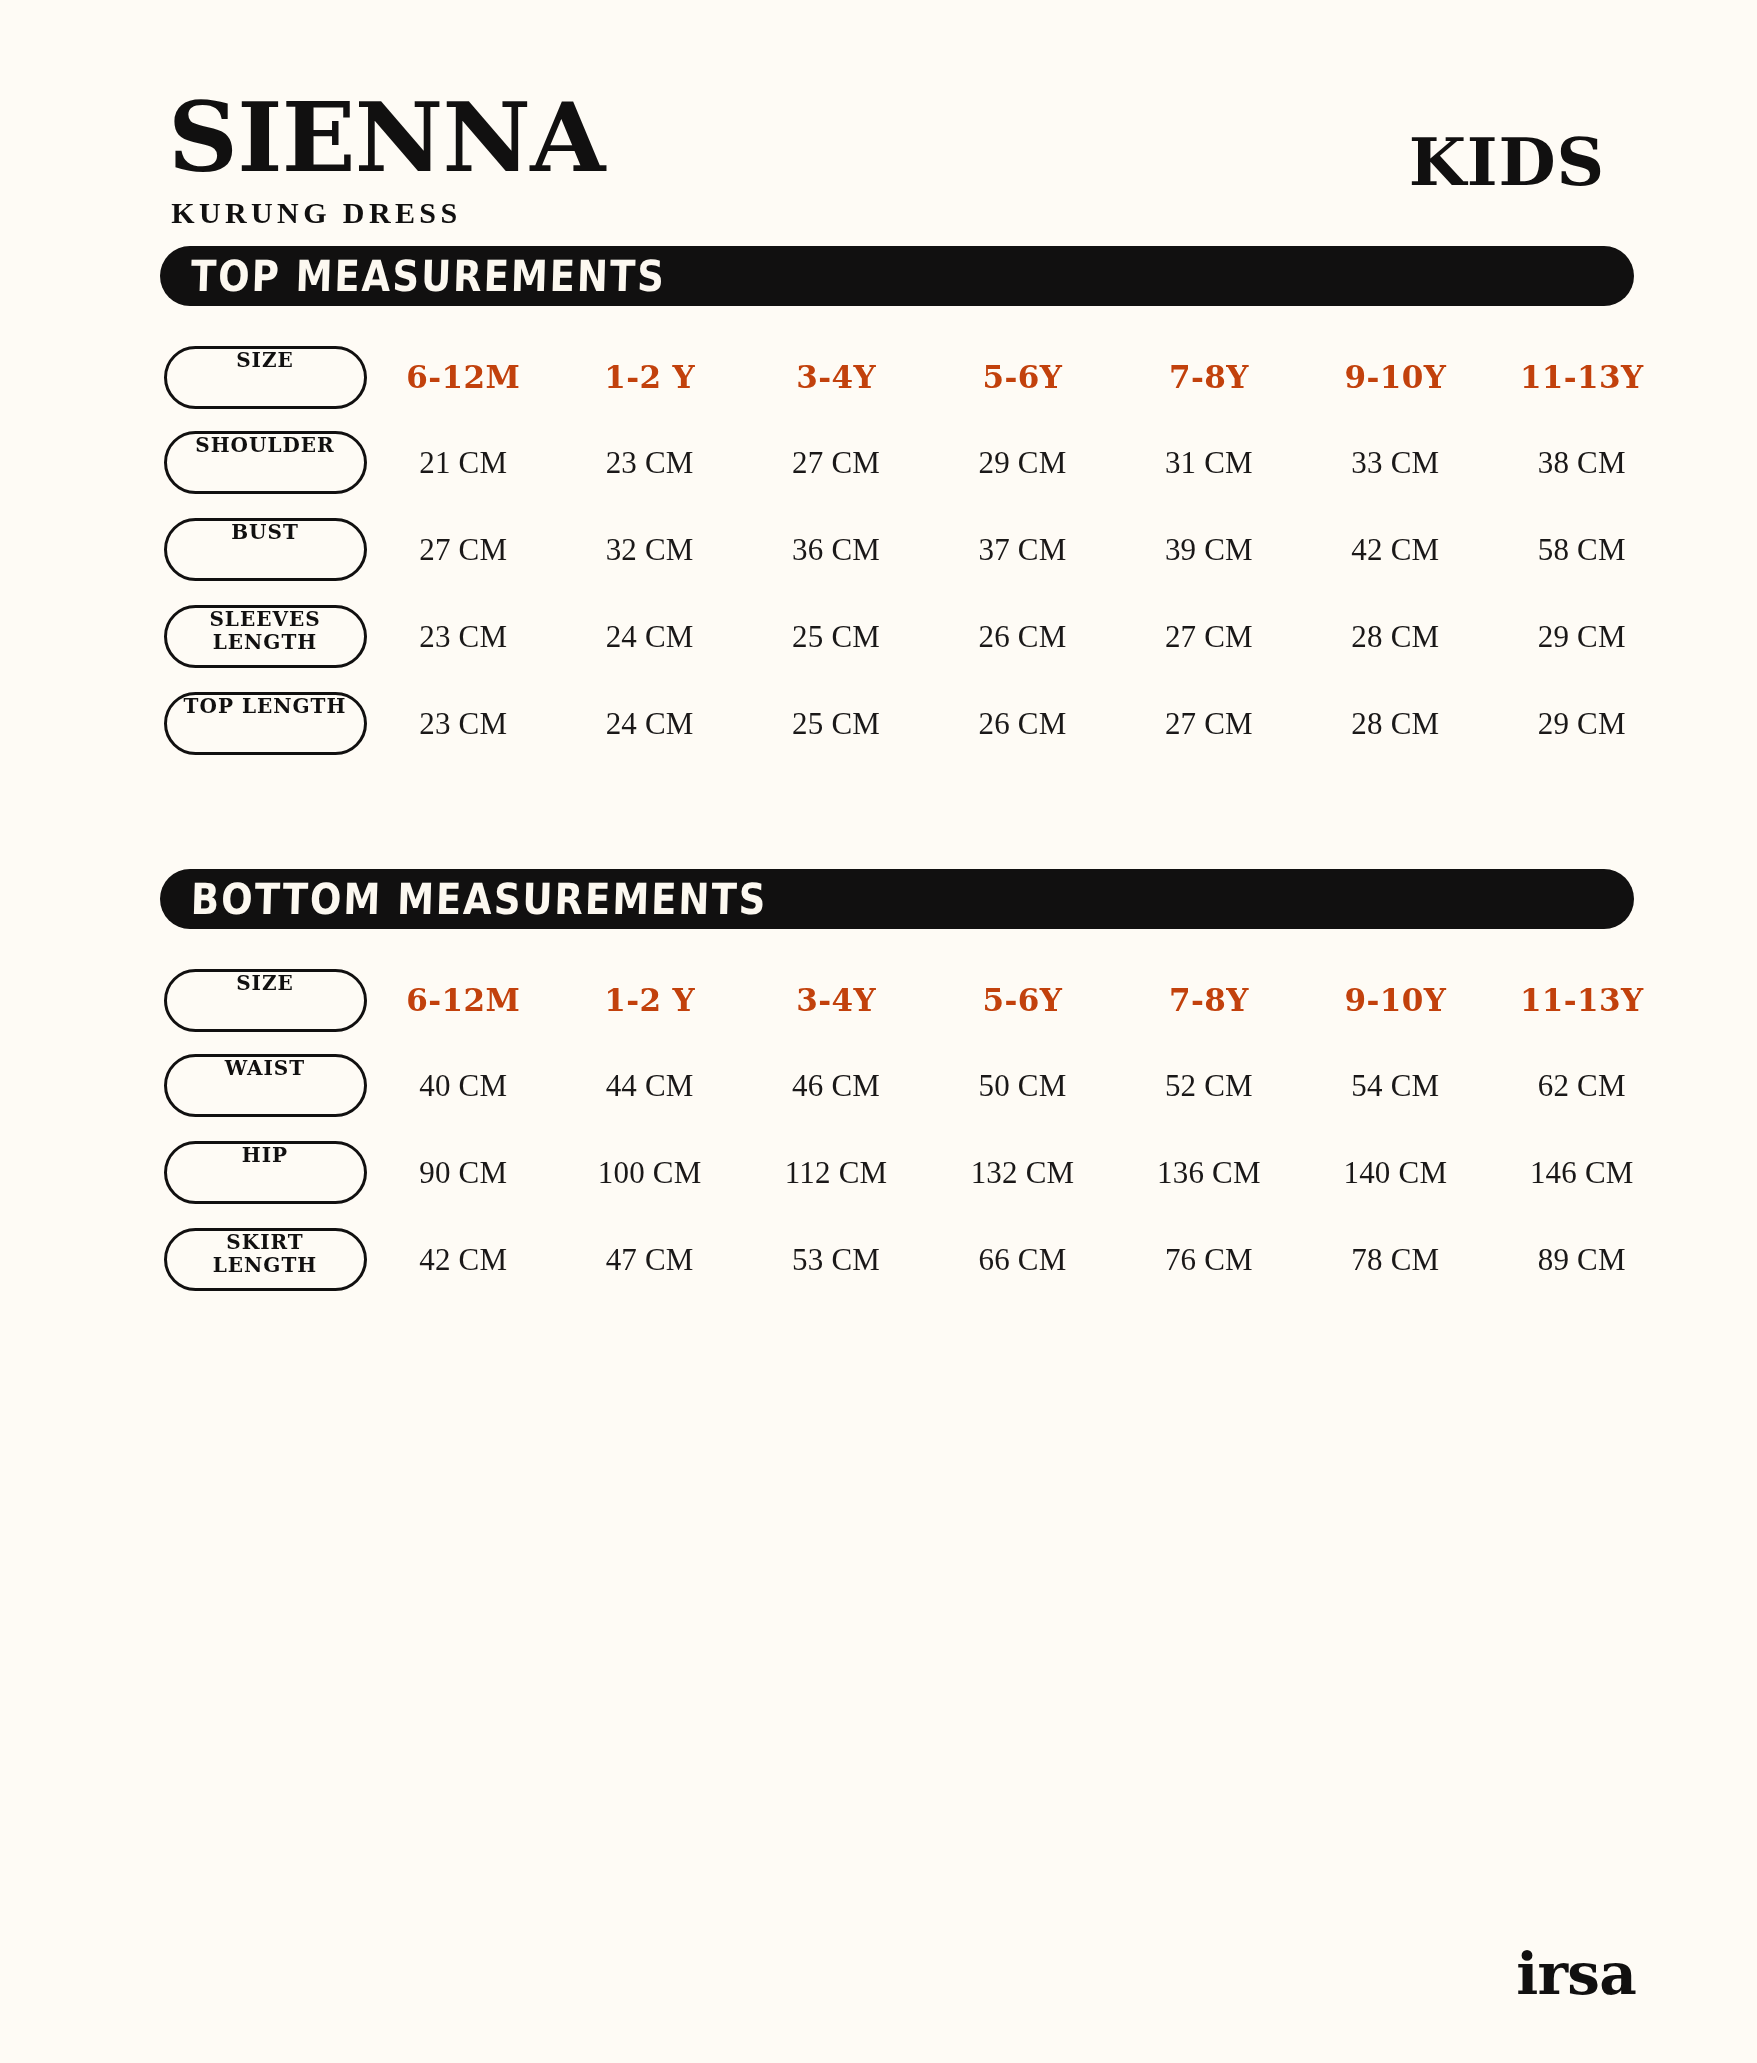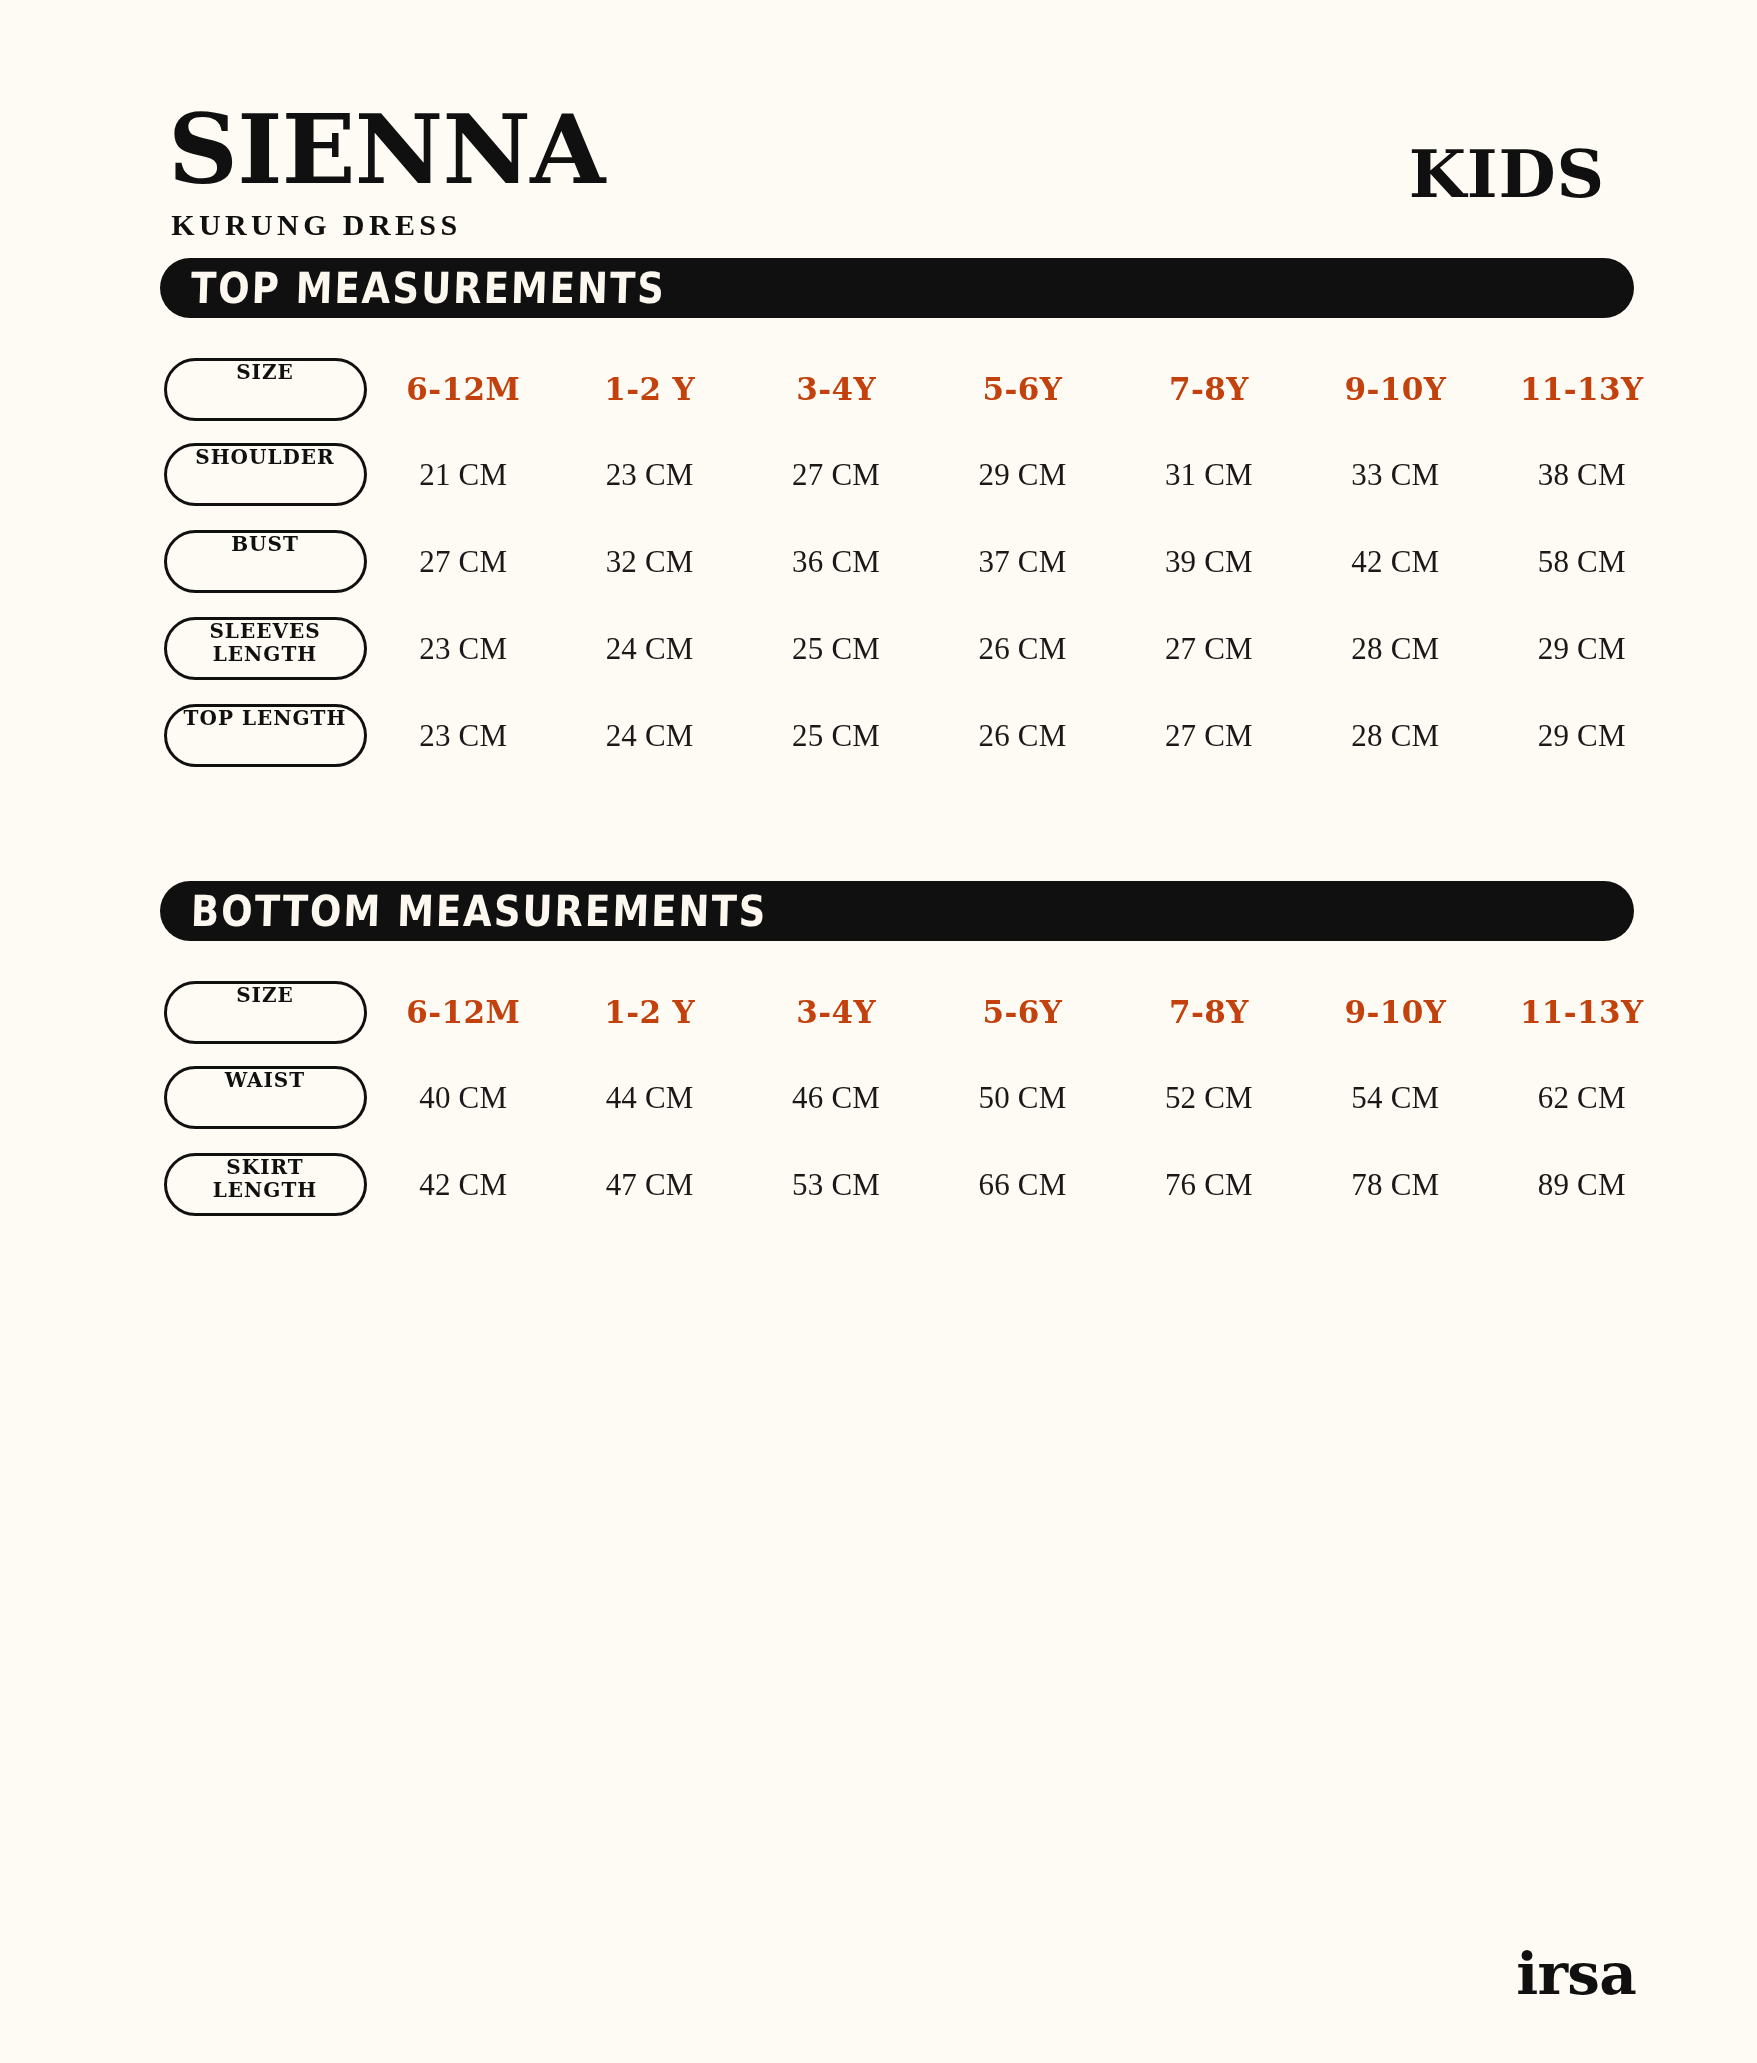--- a/index.html
+++ b/index.html
@@ -14,21 +14,21 @@
     color: #111010;
     overflow: hidden;
     position: relative;
   }
 
   .page {
     position: relative;
     width: 1757px;
     height: 2064px;
     box-sizing: border-box;
-    padding: 16px 121px;
+    padding: 4px 121px;
   }
 
   
   .header {
     position: relative;
     height: 242px;
     padding-top: 85px;
     box-sizing: border-box;
   }
   .brand-block {
@@ -284,20 +284,34 @@
           <div class="val-cell">44 CM</div>
           <div class="val-cell">46 CM</div>
           <div class="val-cell">50 CM</div>
           <div class="val-cell">52 CM</div>
           <div class="val-cell">54 CM</div>
           <div class="val-cell">62 CM</div>
         </div>
         <div class="trow">
           <div class="label-cell">
             <div class="pill">
+              <div class="pill-text">HIP</div>
+            </div>
+          </div>
+          <div class="val-cell">90 CM</div>
+          <div class="val-cell">100 CM</div>
+          <div class="val-cell">112 CM</div>
+          <div class="val-cell">132 CM</div>
+          <div class="val-cell">136 CM</div>
+          <div class="val-cell">140 CM</div>
+          <div class="val-cell">146 CM</div>
+        </div>
+        <div class="trow">
+          <div class="label-cell">
+            <div class="pill">
               <div class="pill-text two-line">
                 <div>SKIRT</div>
                 <div>LENGTH</div>
               </div>
             </div>
           </div>
           <div class="val-cell">42 CM</div>
           <div class="val-cell">47 CM</div>
           <div class="val-cell">53 CM</div>
           <div class="val-cell">66 CM</div>

